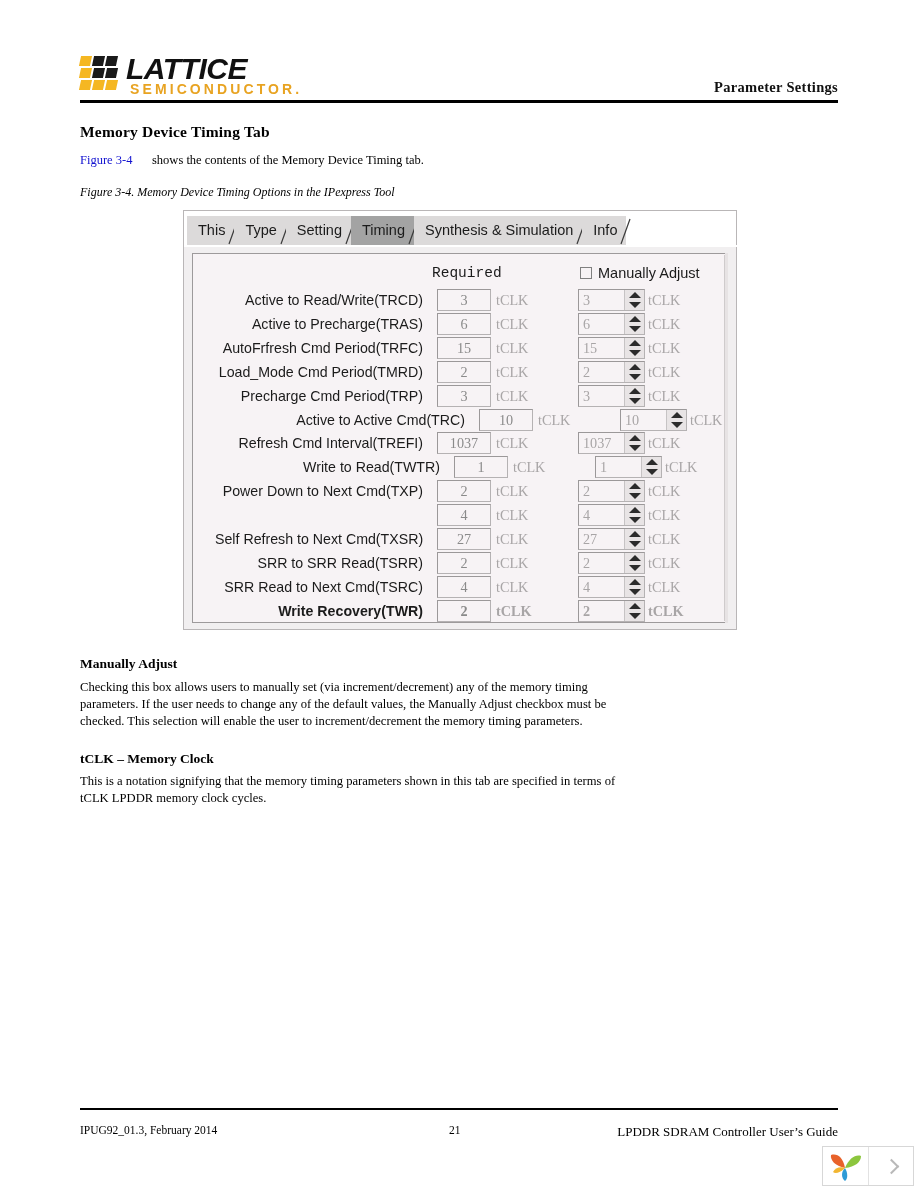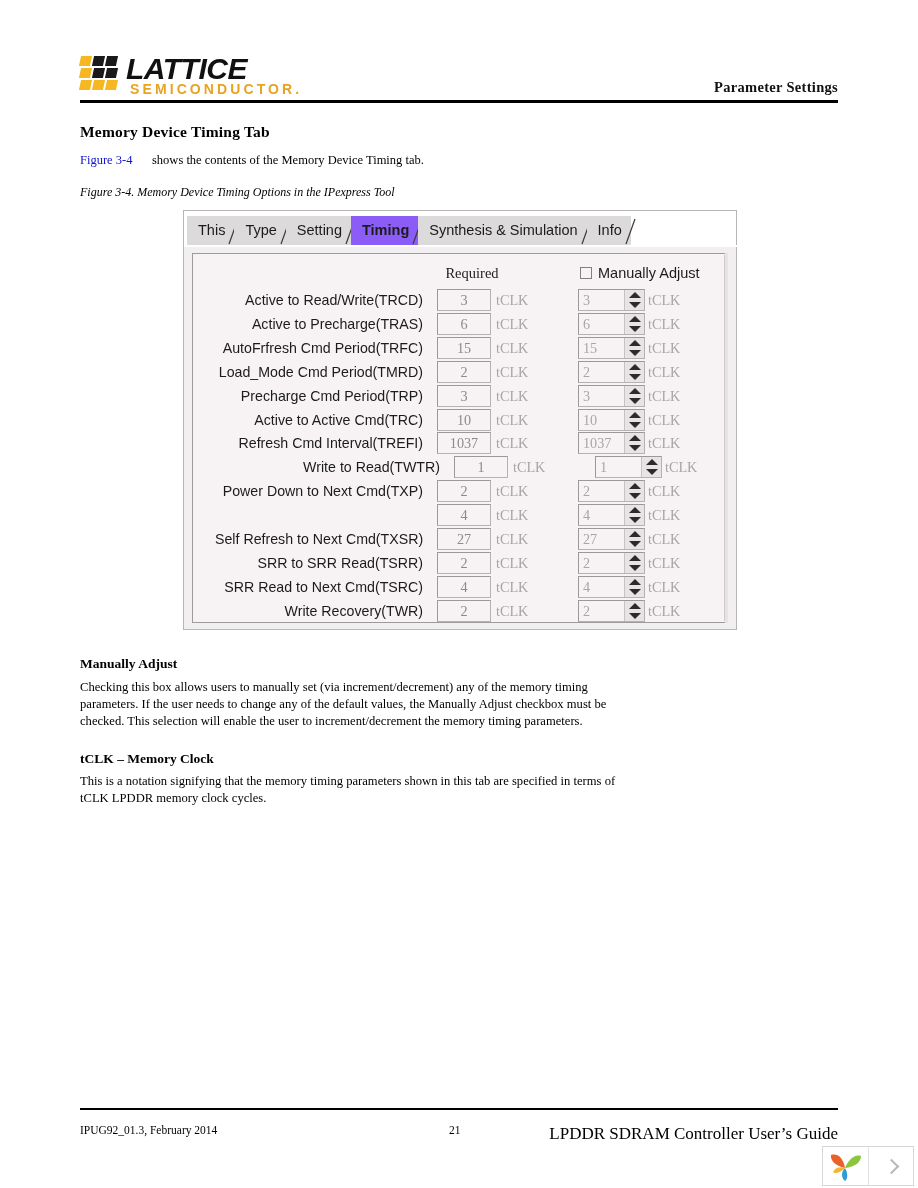--- a/index.html
+++ b/index.html
@@ -31,31 +31,31 @@
 
   
   .dlg{position:absolute;left:183px;top:210px;width:554px;height:420px;background:#f1eff0;
        border:1px solid #b9b6b7;box-sizing:border-box;font-family:"Liberation Sans",sans-serif;}
   .dlg-top{position:absolute;left:0;top:0;width:100%;height:36px;background:#ffffff;}
   .tabstrip{position:absolute;left:3px;top:5px;height:31px;}
   .tab{position:relative;display:inline-block;height:30px;line-height:29px;
        padding:0 9px 0 11px;font-size:14.5px;color:#1b1b1b;vertical-align:top;}
   .tab .slash{position:absolute;right:-6px;top:2px;width:12px;height:27px;}
   .tab.inactive{background:#dcdada;}
-  .tab.active{background:#8b5cf6;font-weight:bold;}
+  .tab.active{background:#a3a3a3;}
   .tabstrip-base{position:absolute;left:0;top:34px;width:554px;height:2px;background:#ffffff;}
 
   .panel{position:absolute;left:8px;top:42px;width:535px;height:370px;
          background:#f7f3f5;border:1px solid #9d9a9b;box-sizing:border-box;}
   .panel-inner{position:absolute;left:1px;top:1px;width:531px;height:366px;
          border-right:1px solid #cfcbcc;box-sizing:border-box;}
   .scrollgutter{position:absolute;right:8px;top:42px;width:3px;height:370px;background:#e7e3e4;}
 
-  .colhdr-req{position:absolute;left:432px;top:265px;width:80px;text-align:center;
-         font-size:14.5px;color:#1b1b1b;font-family:Liberation Serif, serif;}
+  .colhdr-req{position:absolute;left:432px;top:265px;width:80px;
+         font-size:14.5px;color:#1b1b1b;font-family:Liberation Mono, monospace;}
   .colhdr-ma{position:absolute;left:598px;top:265px;font-size:14.5px;color:#1b1b1b;
          font-family:"Liberation Sans",sans-serif;}
   .ma-check{position:absolute;left:580px;top:267px;width:12px;height:12px;
          border:1px solid #808080;background:#f7f3f5;box-sizing:border-box;}
 
   .row{position:absolute;left:0;height:24px;}
   .rlabel{position:absolute;left:215px;width:208px;text-align:right;height:22px;line-height:22px;
           font-size:14.2px;color:#1b1b1b;font-family:"Liberation Sans",sans-serif;white-space:nowrap;}
   .rreq{position:absolute;left:437px;width:54px;height:22px;line-height:21px;text-align:center;
         font-size:14.2px;color:#8a8a8a;background:#f7f3f5;
@@ -73,21 +73,21 @@
   .rtclk2{position:absolute;left:648px;height:22px;line-height:22px;font-size:14.2px;color:#a8a5a6;}
 
   
   .h3{position:absolute;left:80px;font-weight:bold;font-size:13.5px;color:#000;}
   .para{position:absolute;left:80px;width:560px;font-size:12.6px;line-height:17.2px;color:#000;text-align:left;}
 
   
   .ftr-rule{position:absolute;left:80px;top:1108px;width:758px;height:2px;background:#000;}
   .ftr-l{position:absolute;left:80px;top:1124px;font-size:11.5px;color:#000;}
   .ftr-c{position:absolute;left:449px;top:1124px;font-size:11.5px;color:#000;}
-  .ftr-r{position:absolute;right:80px;top:1124px;font-size:17px;color:#000;}
+  .ftr-r{position:absolute;right:80px;top:1124px;font-size:13px;color:#000;}
 
   
   .navw{position:absolute;left:822px;top:1146px;width:92px;height:40px;background:#fff;
         border:1px solid #d7d7d7;box-sizing:border-box;display:flex;}
   .navw-l{width:45px;height:100%;border-right:1px solid #e2e2e2;position:relative;}
   .navw-r{flex:1;position:relative;}
   .chev{position:absolute;left:50%;top:50%;width:9px;height:9px;margin:-5px 0 0 -5px;
         border-right:2px solid #b9b9b9;border-top:2px solid #b9b9b9;transform:rotate(45deg);}
 </style>
 </head>
@@ -205,21 +205,21 @@
         <div class="rtclk1">tCLK</div>
         <div class="spin">
           <span class="spin-val">3</span>
           <span class="spin-btns">
             <i class="ar up"></i>
             <i class="ar dn"></i>
           </span>
         </div>
         <div class="rtclk2">tCLK</div>
       </div>
-      <div class="row" style="top: 408.5px; width: 850px;">
+      <div class="row" style="top: 408.5px; width: 850px; margin-left: 42px;">
         <div class="rlabel">Active to Active Cmd(TRC)</div>
         <div class="rreq">10</div>
         <div class="rtclk1">tCLK</div>
         <div class="spin">
           <span class="spin-val">10</span>
           <span class="spin-btns">
             <i class="ar up"></i>
             <i class="ar dn"></i>
           </span>
         </div>
@@ -308,21 +308,21 @@
         <div class="rtclk1">tCLK</div>
         <div class="spin">
           <span class="spin-val">4</span>
           <span class="spin-btns">
             <i class="ar up"></i>
             <i class="ar dn"></i>
           </span>
         </div>
         <div class="rtclk2">tCLK</div>
       </div>
-      <div class="row" style="top: 599.7px; width: 879px;">
+      <div class="row" style="top: 599.7px; width: 879px; font-weight: bold;">
         <div class="rlabel">Write Recovery(TWR)</div>
         <div class="rreq">2</div>
         <div class="rtclk1">tCLK</div>
         <div class="spin">
           <span class="spin-val">2</span>
           <span class="spin-btns">
             <i class="ar up"></i>
             <i class="ar dn"></i>
           </span>
         </div>

